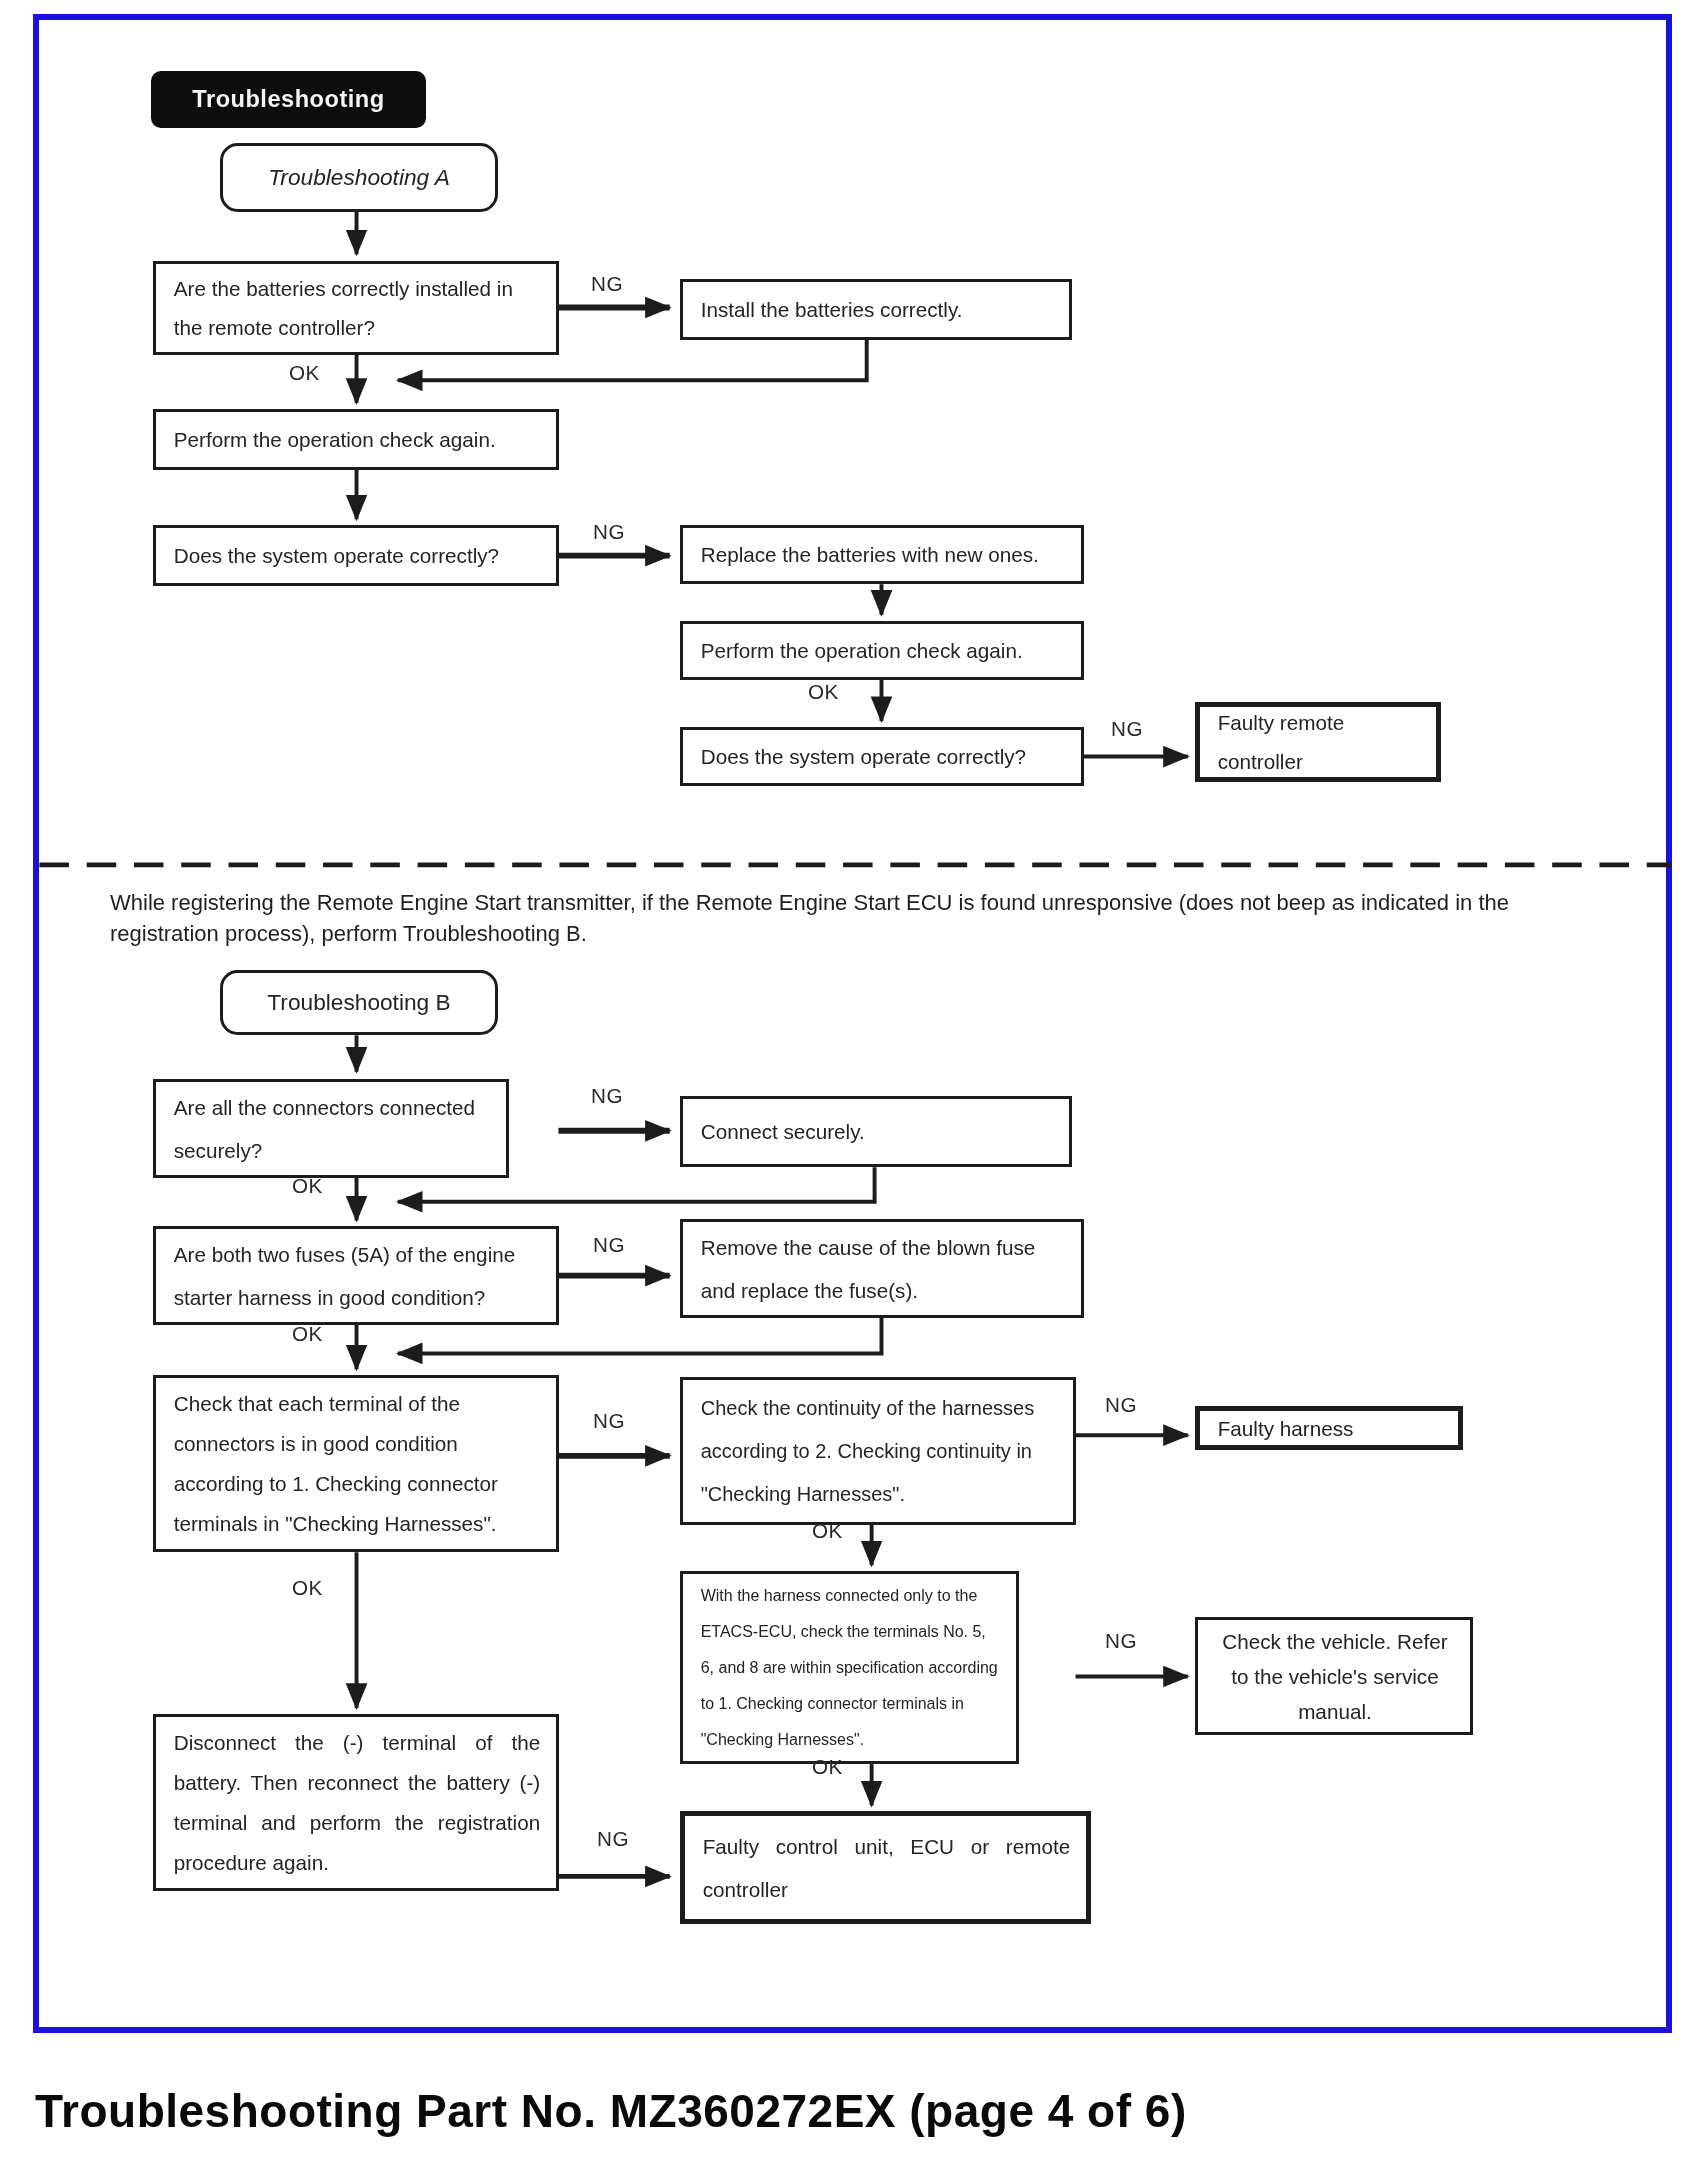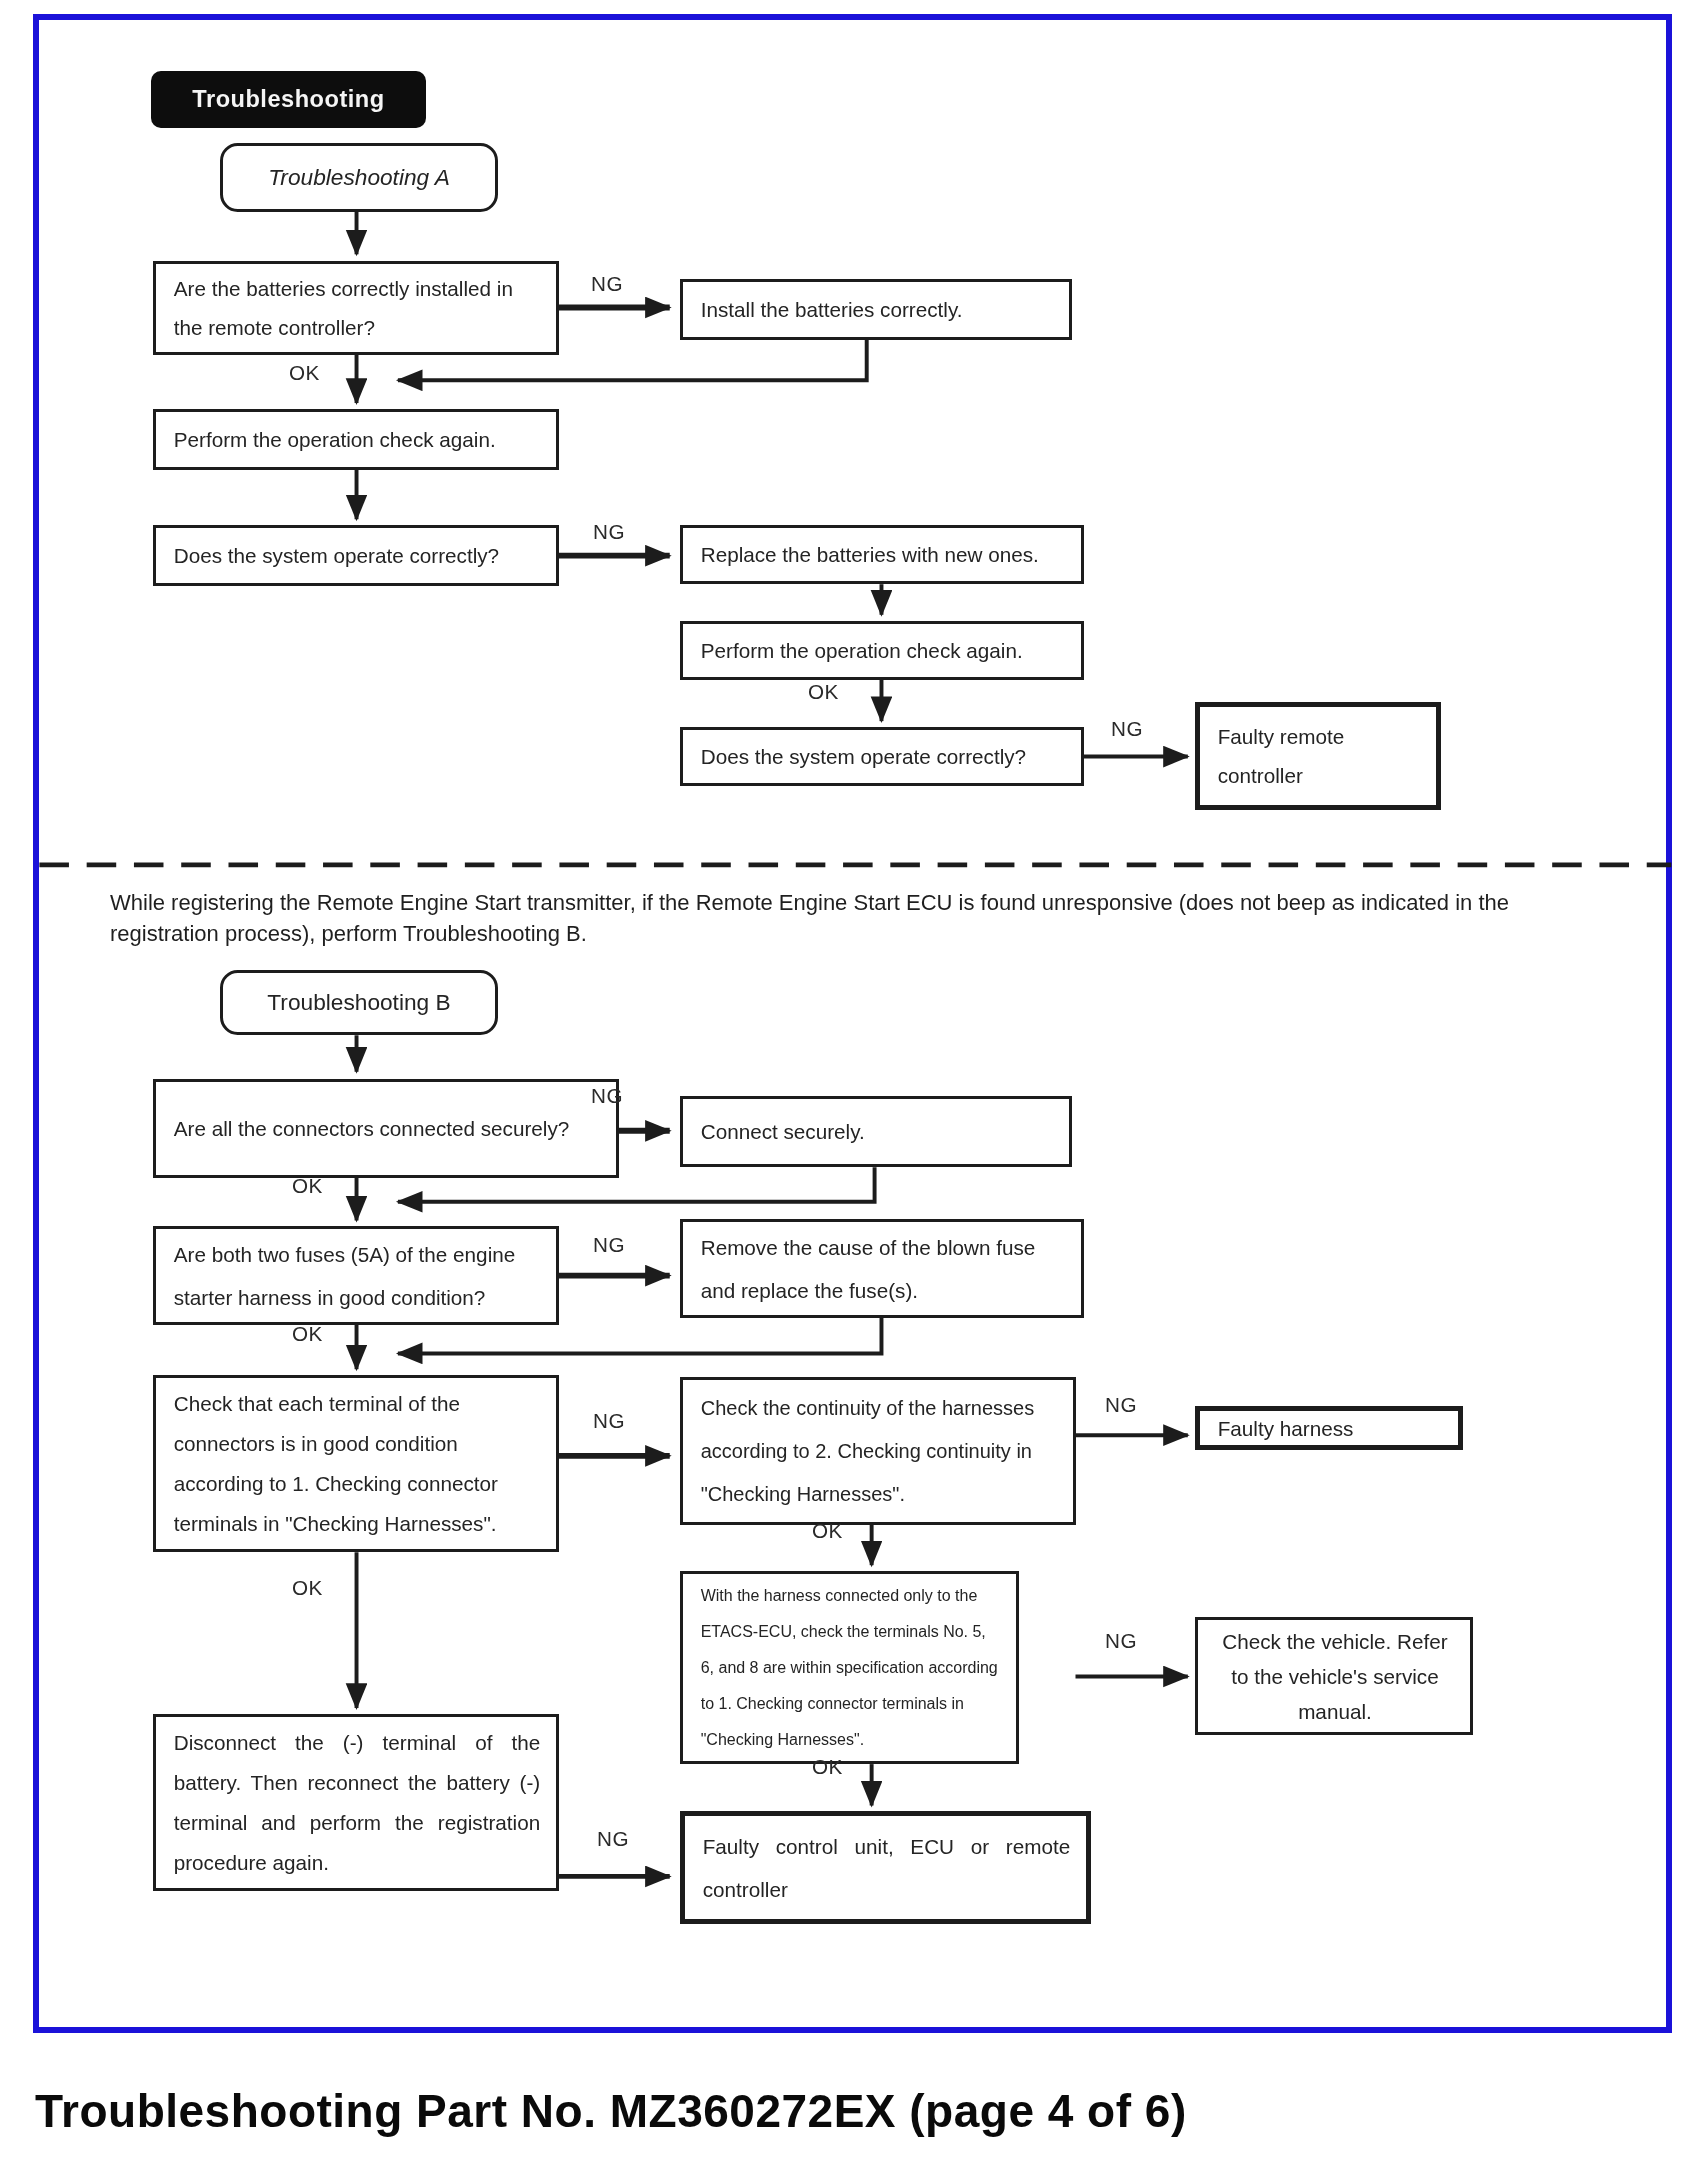--- a/index.html
+++ b/index.html
@@ -78,33 +78,33 @@
   <div class="node" style="left:153px;top:409px;width:406px;height:61px;">Perform the operation check again.</div>
 
   <div class="node" style="left:153px;top:525px;width:406px;height:61px;">Does the system operate correctly?</div>
 
   <div class="node" style="left:680px;top:525px;width:404px;height:59px;">Replace the batteries with new ones.</div>
 
   <div class="node" style="left:680px;top:621px;width:404px;height:59px;">Perform the operation check again.</div>
 
   <div class="node" style="left:680px;top:727px;width:404px;height:59px;">Does the system operate correctly?</div>
 
-  <div class="node thick" style="left:1195px;top:702px;width:246px;height:108px;">Faulty remote controller</div>
+  <div class="node thick" style="left:1195px;top:702px;width:246px;height:80px;">Faulty remote controller</div>
 
   <div class="lbl" style="left:591px;top:272px;">NG</div>
   <div class="lbl" style="left:289px;top:361px;">OK</div>
   <div class="lbl" style="left:593px;top:520px;">NG</div>
   <div class="lbl" style="left:808px;top:680px;">OK</div>
   <div class="lbl" style="left:1111px;top:717px;">NG</div>
 
   <div class="note" style="left:110px;top:888px;width:1433px;">While registering the Remote Engine Start transmitter, if the Remote Engine Start ECU is found unresponsive (does not beep as indicated in the registration process), perform Troubleshooting B.</div>
 
   <div class="node round" style="left:220px;top:970px;width:278px;height:65px;">Troubleshooting B</div>
 
-  <div class="node" style="left:153px;top:1079px;width:466px;height:99px;line-height:43px;">Are all the connectors connected securely?</div>
+  <div class="node" style="left:153px;top:1079px;width:356px;height:99px;line-height:43px;">Are all the connectors connected securely?</div>
 
   <div class="node" style="left:680px;top:1096px;width:392px;height:71px;">Connect securely.</div>
 
   <div class="node" style="left:153px;top:1226px;width:406px;height:99px;line-height:43px;">Are both two fuses (5A) of the engine starter harness in good condition?</div>
 
   <div class="node" style="left:680px;top:1219px;width:404px;height:99px;line-height:43px;">Remove the cause of the blown fuse and replace the fuse(s).</div>
 
   <div class="node" style="left:153px;top:1375px;width:406px;height:177px;line-height:40px;">Check that each terminal of the connectors is in good condition according to 1. Checking connector terminals in "Checking Harnesses".</div>
 
   <div class="node" style="left:680px;top:1377px;width:396px;height:148px;line-height:43px;font-size:20px;">Check the continuity of the harnesses according to 2. Checking continuity in "Checking Harnesses".</div>

